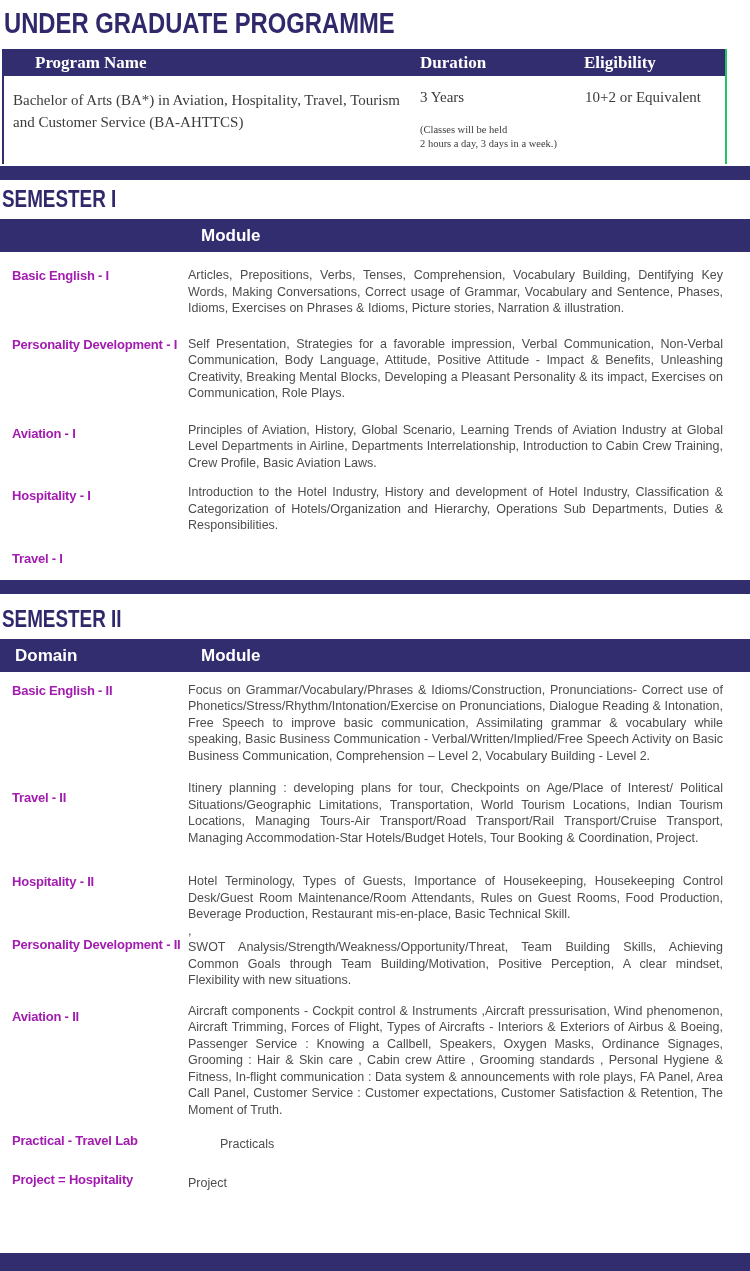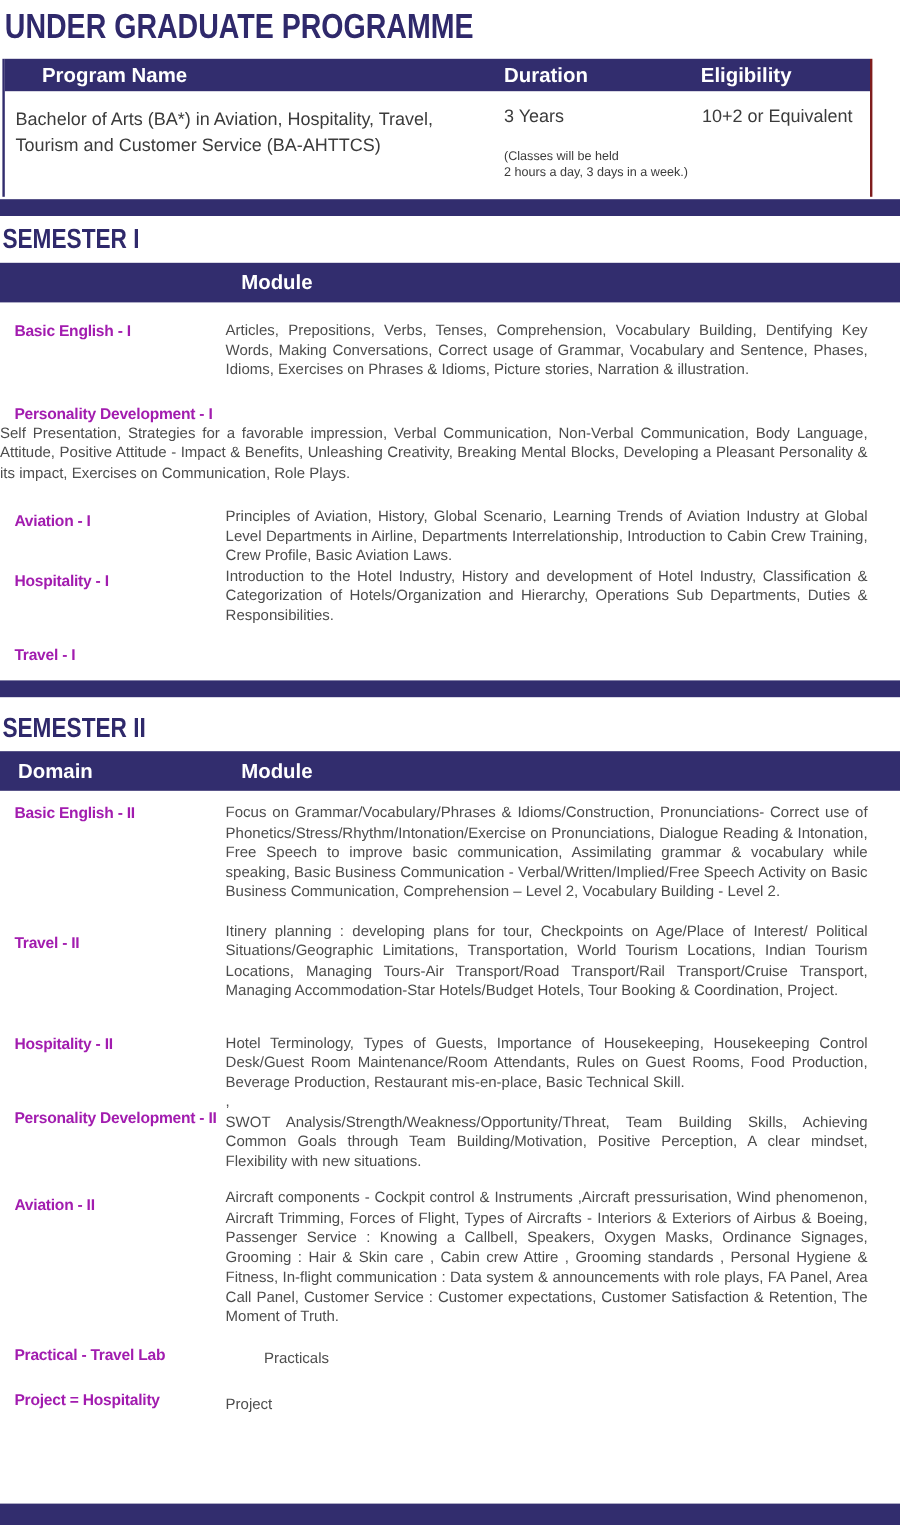--- a/index.html
+++ b/index.html
@@ -23,22 +23,23 @@
     letter-spacing:0px;
     white-space:nowrap;
   }
   .page-title { font-size:29px; margin:7px 0 0 4px; }
   .sem-title  { font-size:23px; margin:6px 0 0 2px; }
 
   
   .program-table {
     margin:9px 23px 0 2px;
     border-left:2px solid #322d6e;
-    border-right:2px solid #7f1d1d;
+    border-right:2px solid #22c55e;
     box-sizing:border-box;
+    font-family:Liberation Serif, serif;
   }
   .program-table .thead {
     position:relative;
     height:27px;
     color:#ffffff;
     font-weight:bold;
     font-size:17px;
     line-height:27px;
   }
   .program-table .thead span { position:absolute; top:0; }
@@ -100,22 +101,22 @@
     flex:1;
     padding-right:27px;
     font-size:12.5px;
     line-height:16.5px;
     color:#4d4d4d;
     text-align:justify;
     white-space:pre-line;
   }
   
   .s1-r1 { margin-bottom:19px; }
-  .s1-r2 { margin-bottom:20px;flex-direction:column; }
-  .s1-r3 { }
+  .s1-r2 { margin-bottom:20px; }
+  .s1-r3 { margin-bottom:13px; }
   .s1-r4 { margin-bottom:16px; }
   .s1-r5 { margin-bottom:0; }
   .s2-r1 { margin-bottom:16px; }
   .s2-r2 { margin-bottom:27px; }
   .s2-r3 { margin-bottom:0px; }
   .s2-r4 { margin-bottom:14px; }
   .s2-r5 { margin-bottom:14px; }
   .s2-r6 { margin-bottom:18px;gap:32px; }
   .s2-r7 { margin-bottom:0; }
 

